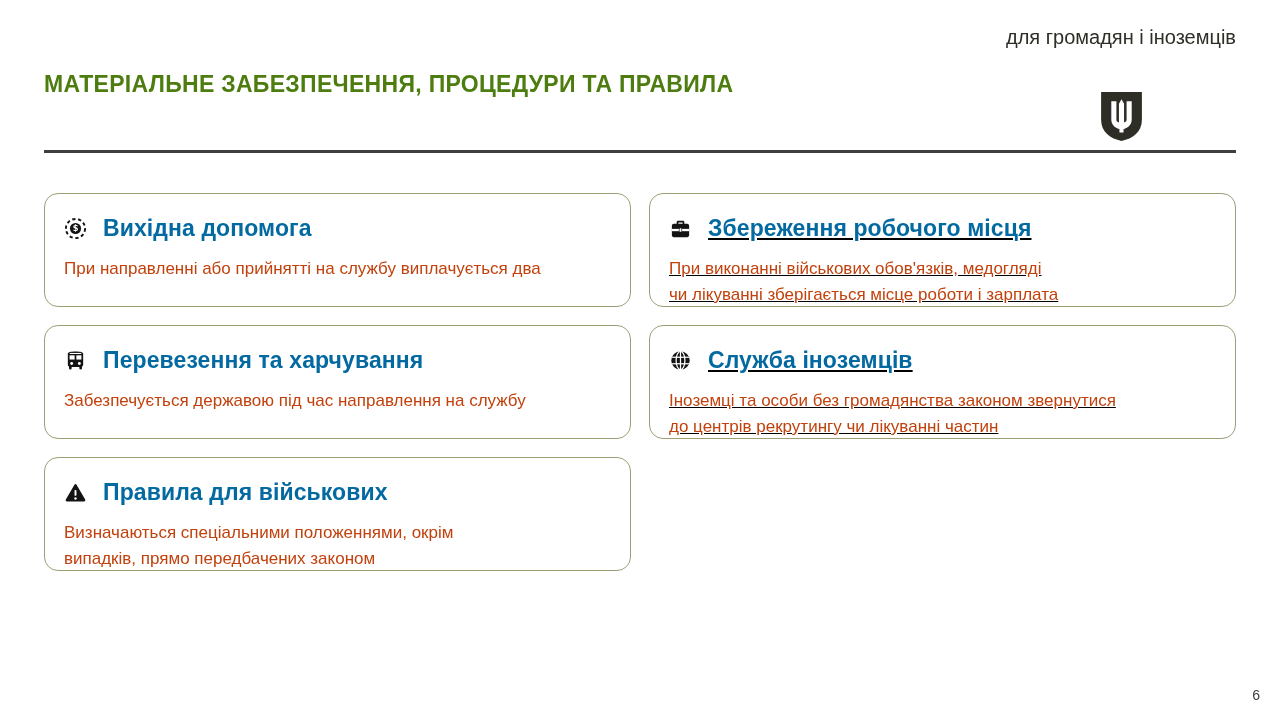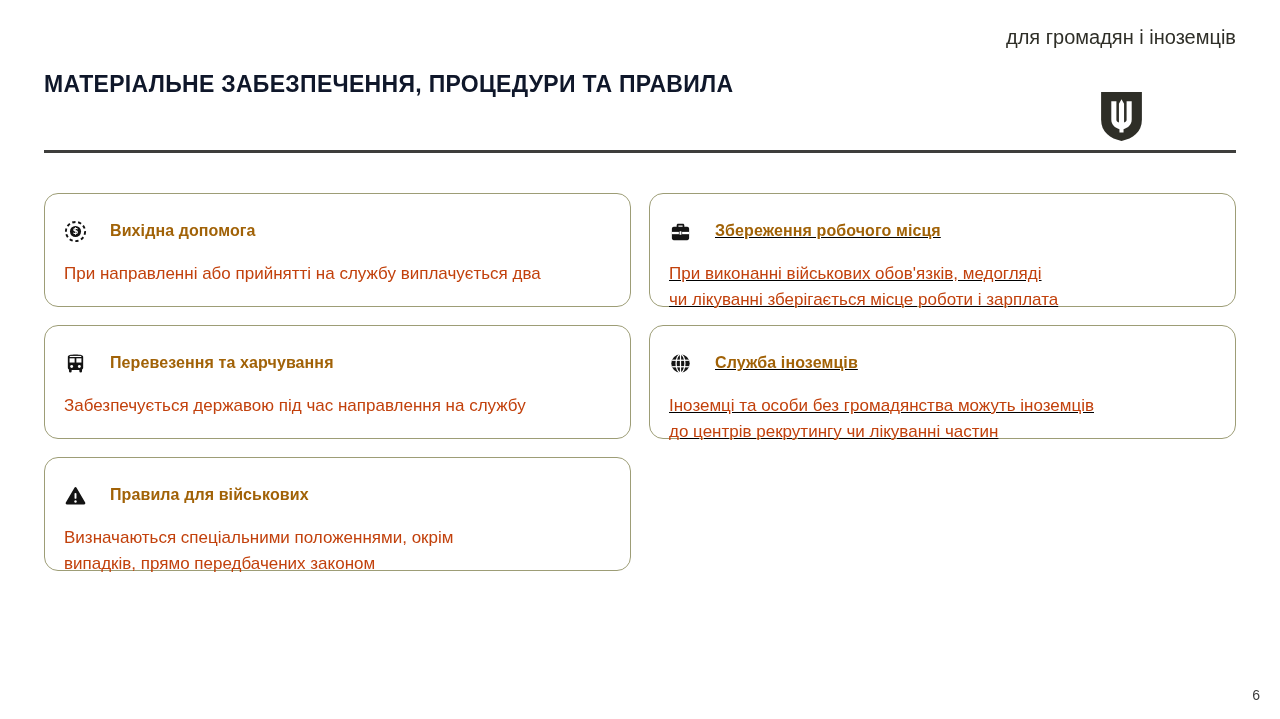--- a/index.html
+++ b/index.html
@@ -17,21 +17,21 @@
   .header {
     margin: 0 44px;
     padding-top: 26px;
     display: flex;
     align-items: center;
   }
   .page-title {
     font-size: 23px;
     font-weight: 700;
     letter-spacing: 0.3px;
-    color: #0f172a;
+    color: #4d7c0f;
     margin: 0;
     flex: 0 0 auto;
   }
   .header-right {
     margin-left: auto;
     display: flex;
     align-items: center;
     gap: 42px;
     flex-direction: column;
   }
@@ -67,24 +67,24 @@
   .card.col1 { grid-column: 1; }
   .card.col2 { grid-column: 2; text-decoration: underline; }
   .card-head {
     display: flex;
     align-items: center;
     gap: 12px;
   }
   .card-icon { width: 23px; height: 23px; flex: 0 0 auto; color: #131313; }
   .card-icon svg { width: 23px; height: 23px; display: block; }
   .card-title {
-    margin: 11px;
-    font-size: 16px;
+    margin: 4px;
+    font-size: 23px;
     font-weight: 700;
-    color: #a16207;
+    color: #0369a1;
     letter-spacing: 0.1px;
   }
   .card-body {
     margin: 10px 0 0 0;
     font-size: 17px;
     font-weight: 400;
     color: #c2410c;
     line-height: 26px;
   }
   .card-body .line { display: block; white-space: nowrap; }
@@ -180,21 +180,21 @@
               <line x1="3.2" y1="8.6" x2="20.8" y2="8.6"></line>
               <line x1="3.2" y1="15.4" x2="20.8" y2="15.4"></line>
               <line x1="12" y1="2.4" x2="12" y2="21.6"></line>
               <ellipse cx="12" cy="12" rx="4.6" ry="9.6"></ellipse>
             </g>
           </svg>
         </span>
         <h2 class="card-title">Служба іноземців</h2>
       </div>
       <p class="card-body">
-        <span class="line">Іноземці та особи без громадянства можуть іноземців</span>
+        <span class="line">Іноземці та особи без громадянства законом звернутися</span>
         <span class="line">до центрів рекрутингу чи лікуванні частин</span>
       </p>
     </section>
 
     <section class="card col1">
       <div class="card-head">
         <span class="card-icon">
           <svg viewBox="0 0 24 24" aria-hidden="true">
             <path fill="currentColor" d="M10.9 3.9c.5-.9 1.7-.9 2.2 0l9 15.5c.5.9-.1 2-1.1 2H3c-1 0-1.6-1.1-1.1-2z"></path>
             <rect x="11" y="9.3" width="2" height="6.2" rx="1" fill="#ffffff"></rect>

